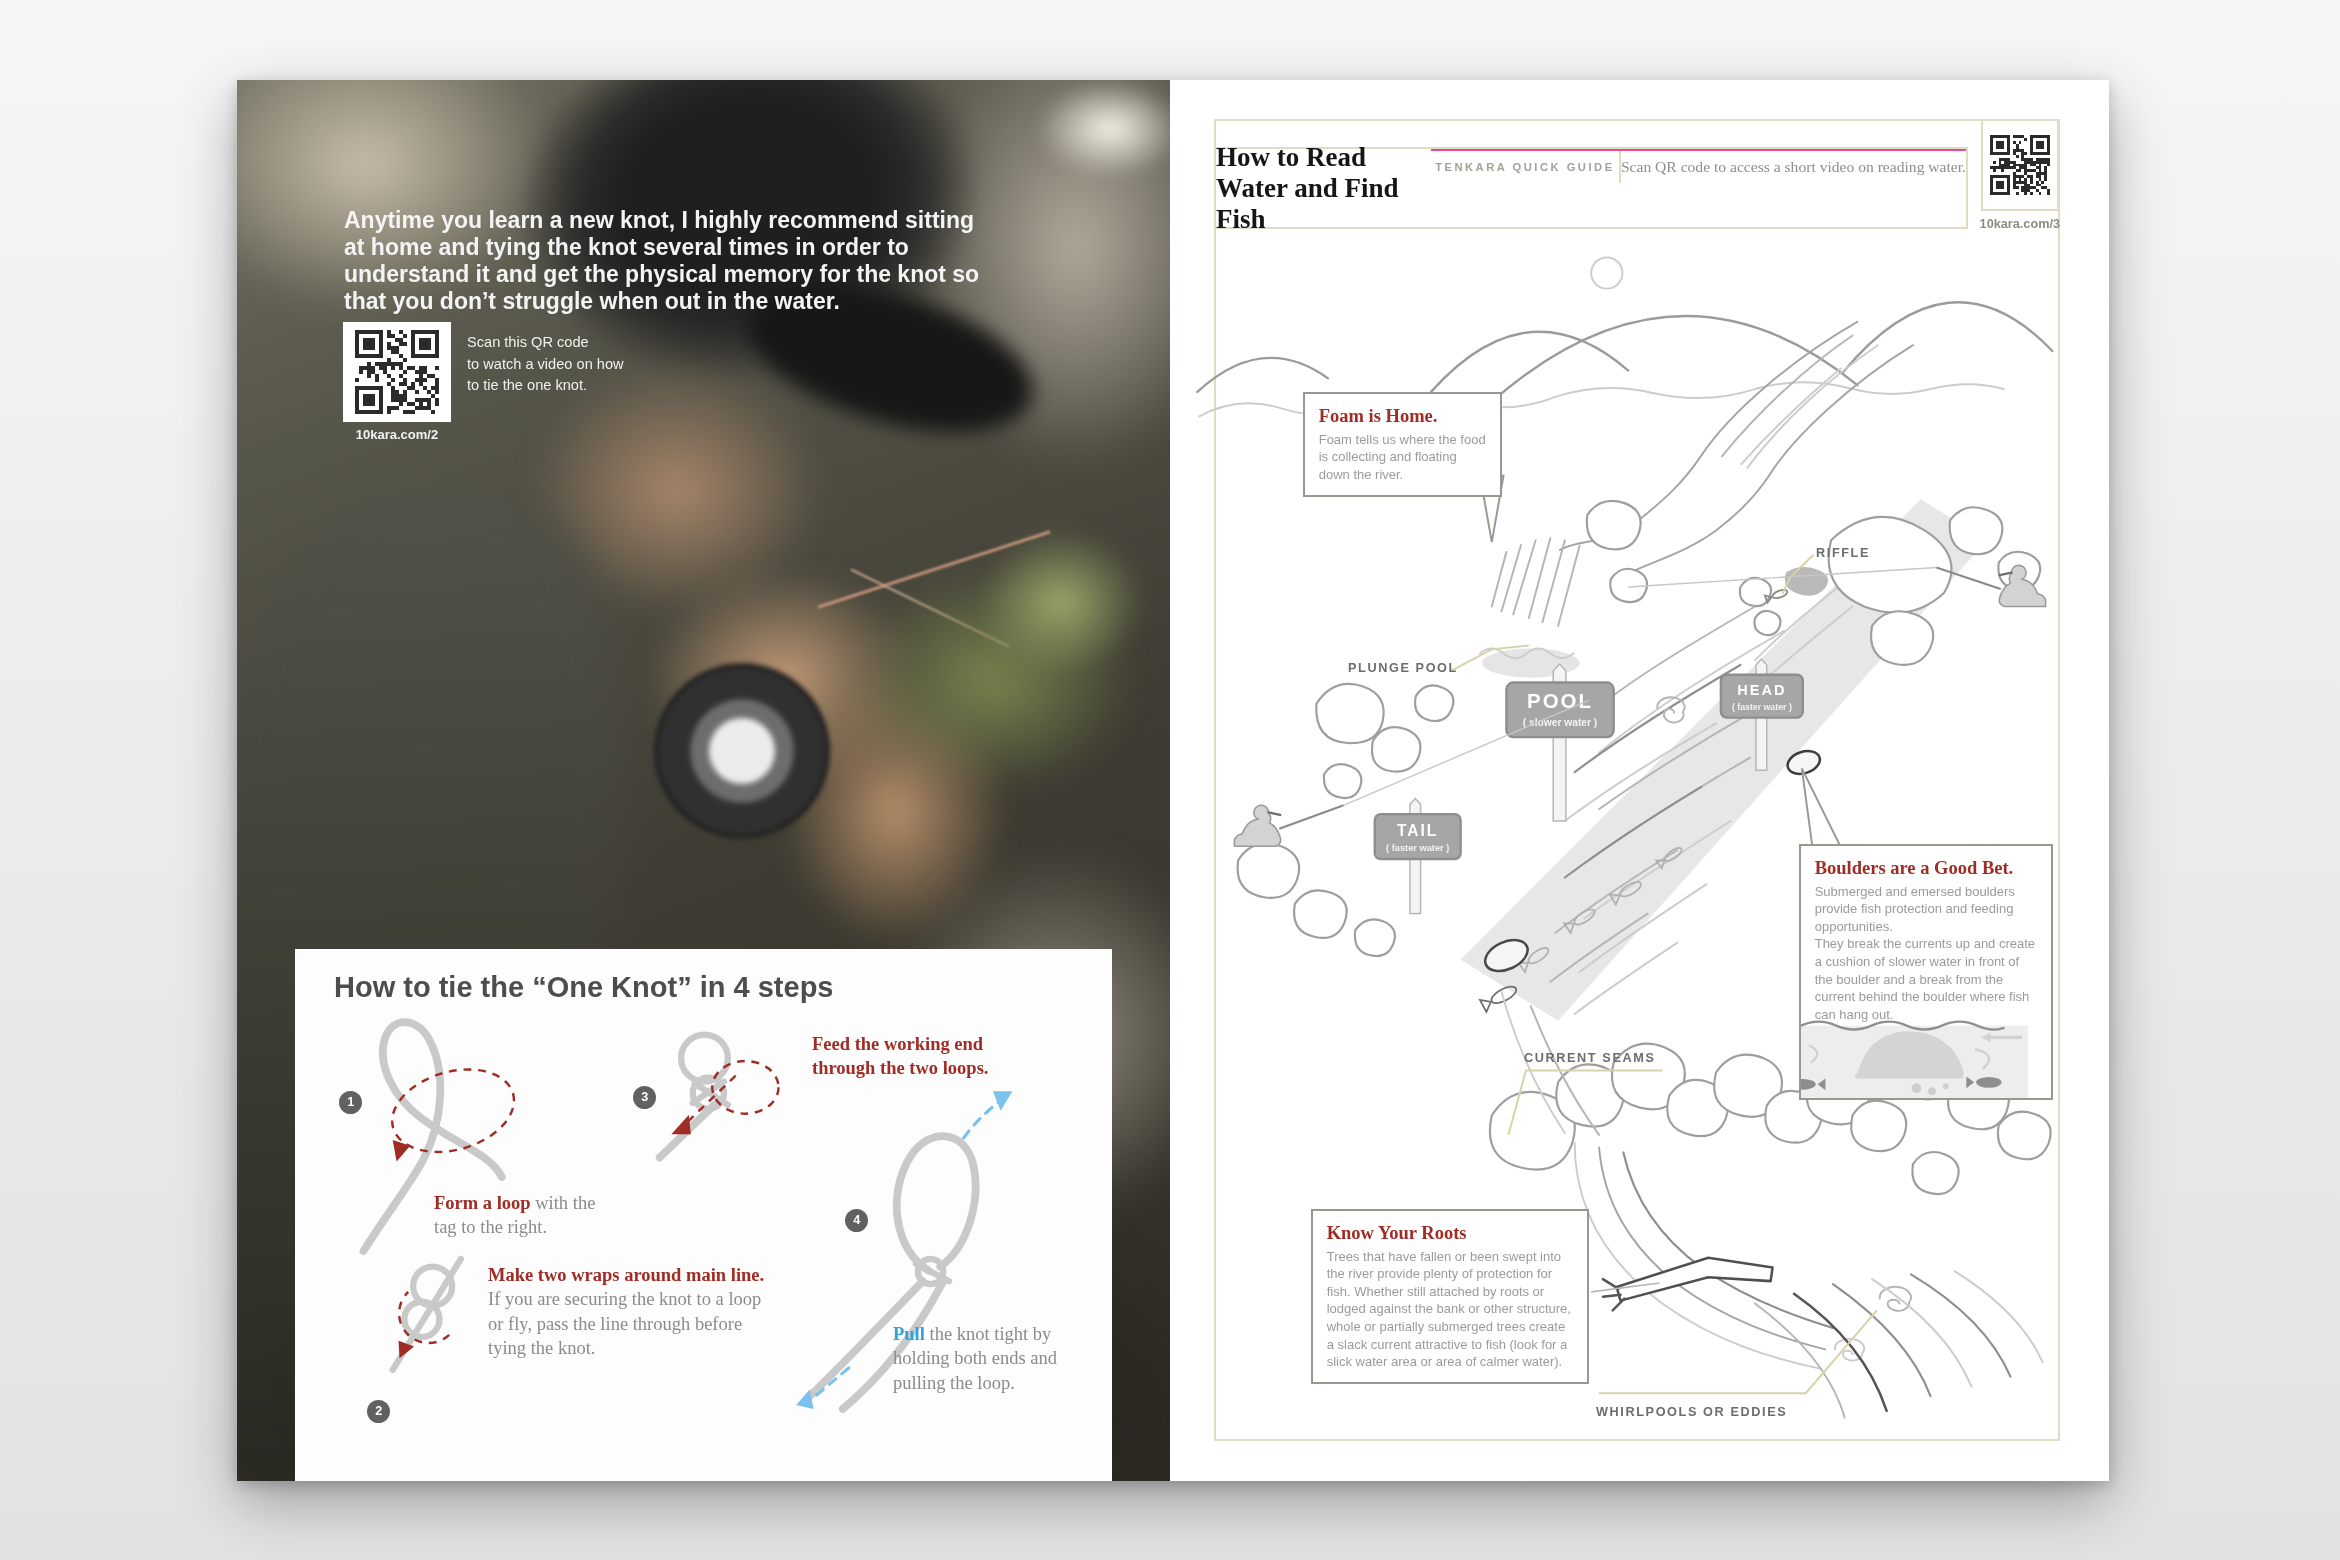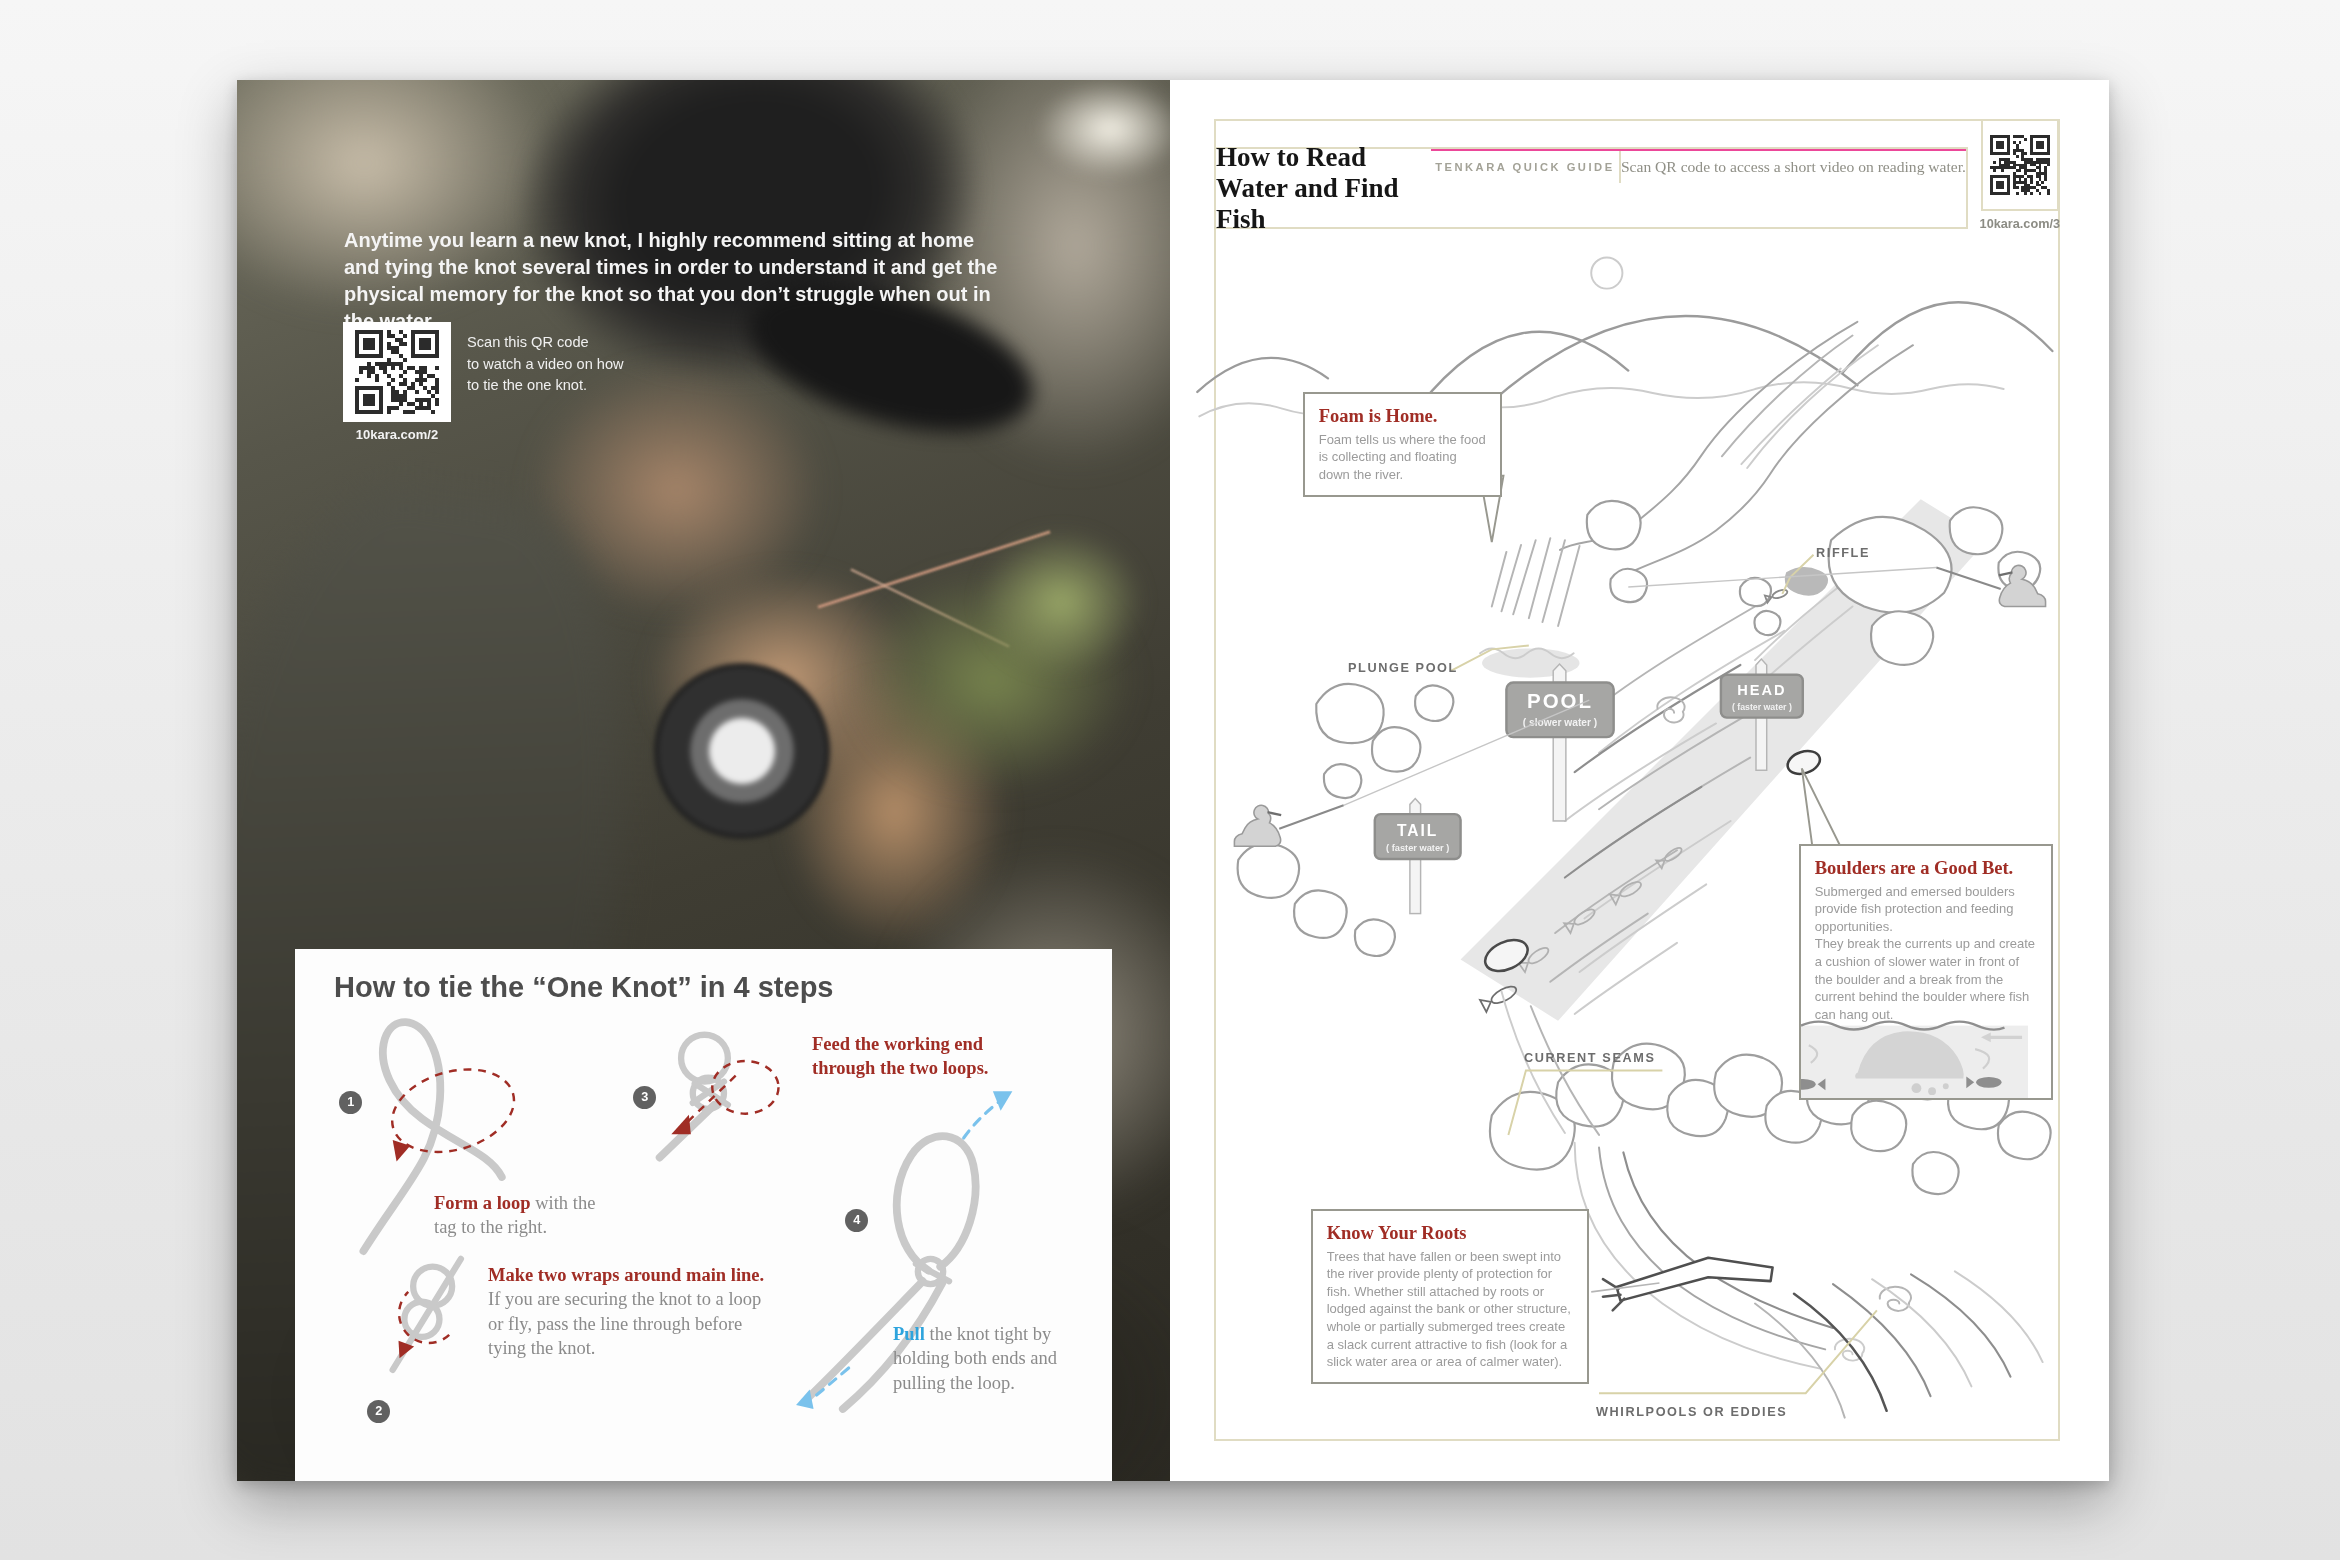--- a/index.html
+++ b/index.html
@@ -6,21 +6,21 @@
   .stage{position:relative;width:2341px;height:1560px;overflow:hidden;
          background:linear-gradient(180deg,#f6f6f6 0%,#ececec 45%,#e2e2e2 100%);
          font-family:"Liberation Sans",sans-serif;}
   .spread{position:absolute;left:237px;top:80px;width:1872px;height:1401px;
           background:#ffffff;box-shadow:0 21.5px 54px rgba(0,0,0,.30),0 3.9px 13.7px rgba(0,0,0,.18);}
   
   .photo{position:absolute;left:0;top:0;width:933px;height:1401px;overflow:hidden;
          background:linear-gradient(160deg,#6e6d5e 0%,#57564a 22%,#3f3d33 55%,#2c2a23 100%);}
   .ph{position:absolute;border-radius:50%;}
   .intro{position:absolute;left:107px;top:127px;width:655px;color:#f4f4f4;
-         font-size:20px;line-height:27px;font-weight:bold;margin-top:20px;}
+         font-size:23px;line-height:27px;font-weight:bold;}
   .qr-white{position:absolute;left:106px;top:242px;width:108px;height:100px;background:#fff;
             display:flex;align-items:center;justify-content:center;}
   .qr-white .qr-art{width:84px;height:84px;}
   .qr2-caption{position:absolute;left:101px;top:347px;width:118px;text-align:center;
                color:#f2f2f2;font-size:13px;font-weight:bold;}
   .scan-note{position:absolute;left:230px;top:252px;width:195px;color:#f0f0f0;
              font-size:14.6px;line-height:21.5px;white-space:pre-line;}
   
   .knot-panel{position:absolute;left:58px;top:869px;width:817px;height:628px;background:#fdfdfd;}
   .panel-title{position:absolute;left:39px;top:21.5px;font-size:29px;font-weight:bold;color:#4d4d4d;}

